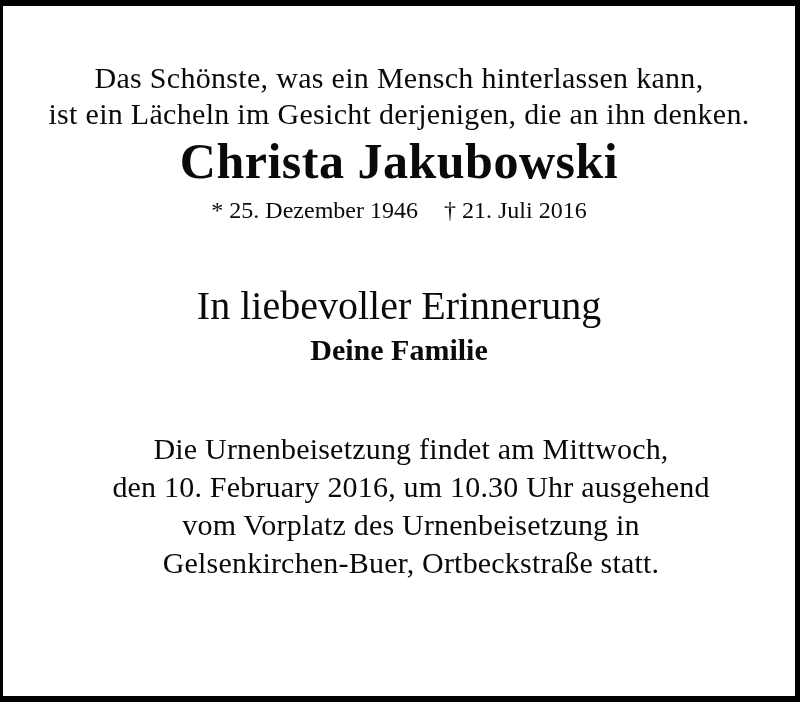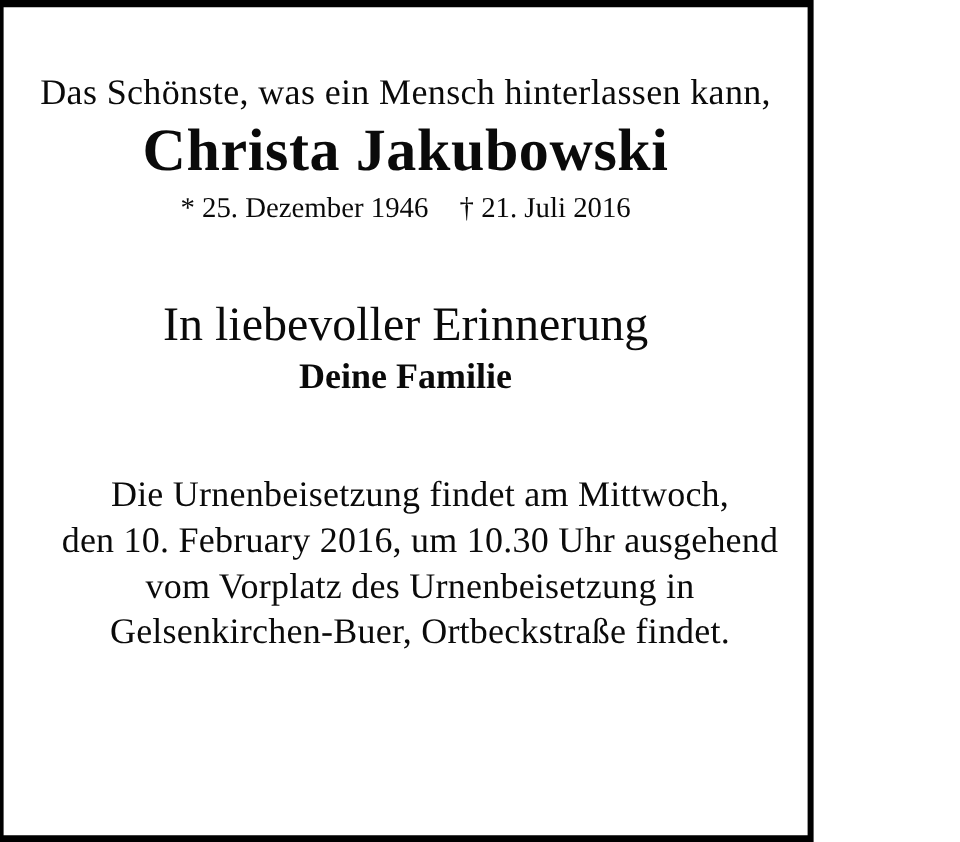--- a/index.html
+++ b/index.html
@@ -7,21 +7,21 @@
     padding: 0;
     background: #ffffff;
   }
   body {
     width: 800px;
     height: 702px;
     overflow: hidden;
   }
   .card {
     box-sizing: border-box;
-    width: 678px;
+    width: 800px;
     height: 702px;
     background: var(--bg, #ffffff);
     border-style: solid;
     border-color: var(--frame, #000000);
     border-top-width: 6px;
     border-bottom-width: 6px;
     border-left-width: 3px;
     border-right-width: 5px;
     font-family: "Liberation Serif", "DejaVu Serif", serif;
     color: var(--text, #0a0a0a);
@@ -68,32 +68,33 @@
     padding-left: 24px;
   }
 </style>
 </head>
 <body>
 
 <div class="card">
 
   <div class="epigraph">
     <div class="line">Das Schönste, was ein Mensch hinterlassen kann,</div>
+    <div class="line">ist ein Lächeln im Gesicht derjenigen, die an ihn denken.</div>
   </div>
 
   <div class="name">Christa Jakubowski</div>
 
   <div class="dates">
     <span class="birth">* 25. Dezember 1946</span><span class="spacer"></span><span class="death">† 21. Juli 2016</span>
   </div>
 
   <div class="remembrance">In liebevoller Erinnerung</div>
 
   <div class="signature">Deine Familie</div>
 
   <div class="funeral">
     <div class="line">Die Urnenbeisetzung findet am Mittwoch,</div>
     <div class="line">den 10. February 2016, um 10.30 Uhr ausgehend</div>
     <div class="line">vom Vorplatz des Urnenbeisetzung in</div>
-    <div class="line">Gelsenkirchen-Buer, Ortbeckstraße findet.</div>
+    <div class="line">Gelsenkirchen-Buer, Ortbeckstraße statt.</div>
   </div>
 
 </div>
 
 </body></html>

